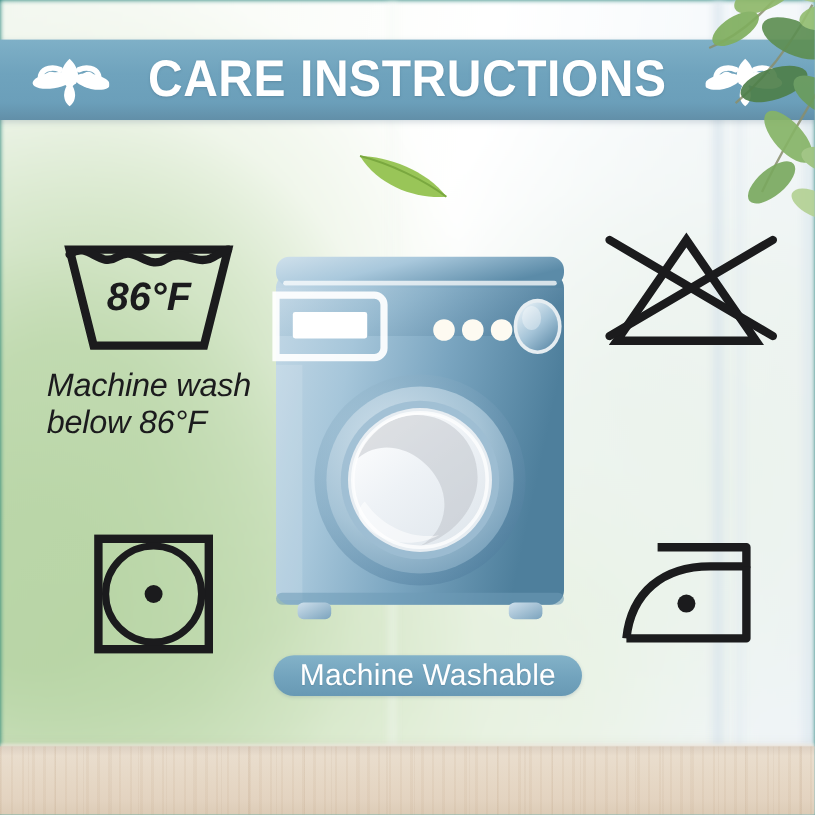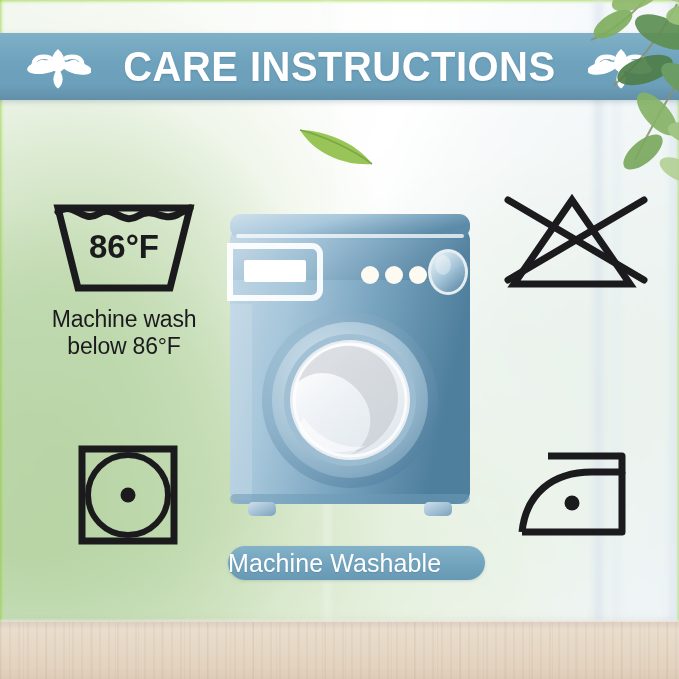--- a/index.html
+++ b/index.html
@@ -1,21 +1,21 @@
 <!DOCTYPE html>
 <html><head>
 <meta charset="utf-8">
 <style>
   html,body{margin:0;padding:0;}
   body{
     width:679px;height:679px;overflow:hidden;
     font-family:"Liberation Sans", sans-serif;
     background:#ffffff;
   }
-  #stage{position:relative;width:679px;height:679px;overflow:hidden;background:#84cc16;}
+  #stage{position:relative;width:679px;height:679px;overflow:hidden;background:#0f766e;}
 
   
   .bg-base{position:absolute;inset:0;
     background:
       radial-gradient(circle at 8% 52%, rgba(186,214,168,.75) 0 9%, rgba(186,214,168,0) 38%),
       radial-gradient(circle at 3% 72%, rgba(171,205,150,.70) 0 8%, rgba(171,205,150,0) 34%),
       radial-gradient(circle at 17% 40%, rgba(226,238,216,.85) 0 11%, rgba(226,238,216,0) 40%),
       radial-gradient(circle at 24% 66%, rgba(198,221,180,.55) 0 9%, rgba(198,221,180,0) 36%),
       radial-gradient(circle at 12% 88%, rgba(205,226,190,.60) 0 10%, rgba(205,226,190,0) 38%),
       radial-gradient(circle at 33% 80%, rgba(219,234,206,.55) 0 9%, rgba(219,234,206,0) 34%),
@@ -61,37 +61,37 @@
   
   .foliage{position:absolute;pointer-events:none;}
   .fol-tr{right:-18px;top:-26px;width:180px;height:215px;}
   .fol-tr svg{width:100%;height:100%;display:block;}
   .leaf-float{position:absolute;left:296px;top:120px;width:80px;height:52px;}
   .leaf-float svg{width:100%;height:100%;display:block;}
 
   
   .care-item{position:absolute;display:flex;flex-direction:column;align-items:center;}
   .care-sym{display:block;}
-  .care-label{margin-top:10px;text-align:center;color:#1b1b1d;
-    font-size:23px;line-height:1.16;font-weight:400;white-space:pre-line;letter-spacing:-.2px;}
-
-  #item-wash{left:26px;top:196px;width:196px;}
+  .care-label{margin-top:10px;color:#1b1b1d;
+    font-size:27px;line-height:1.16;font-weight:400;white-space:pre-line;letter-spacing:-.2px;}
+
+  #item-wash{left:26px;top:196px;width:196px;font-style:italic;}
   #item-bleach{left:468px;top:192px;width:208px;}
   #item-dry{left:30px;top:443px;width:196px;}
   #item-iron{left:466px;top:446px;width:212px;}
 
   
   .washer{position:absolute;left:226px;top:212px;width:248px;height:318px;}
   .washer svg{display:block;width:100%;height:100%;}
 
   
   .pill{position:absolute;left:228px;top:546px;width:257px;height:34px;
     border-radius:18px;
     background:linear-gradient(180deg,#83b2c8 0%,#72a3bd 55%,#6899b4 100%);
-    display:flex;align-items:center;
+    display:flex;align-items:center;justify-content:center;
     box-shadow:0 1px 3px rgba(90,120,140,.25);}
   .pill-text{color:#fff;font-size:25px;font-weight:400;letter-spacing:.1px;
     text-shadow:0 1px 1px rgba(70,105,128,.3);}
 </style>
 </head>
 <body>
 
 <div id="stage">
 
   <div class="bg-base"></div>

